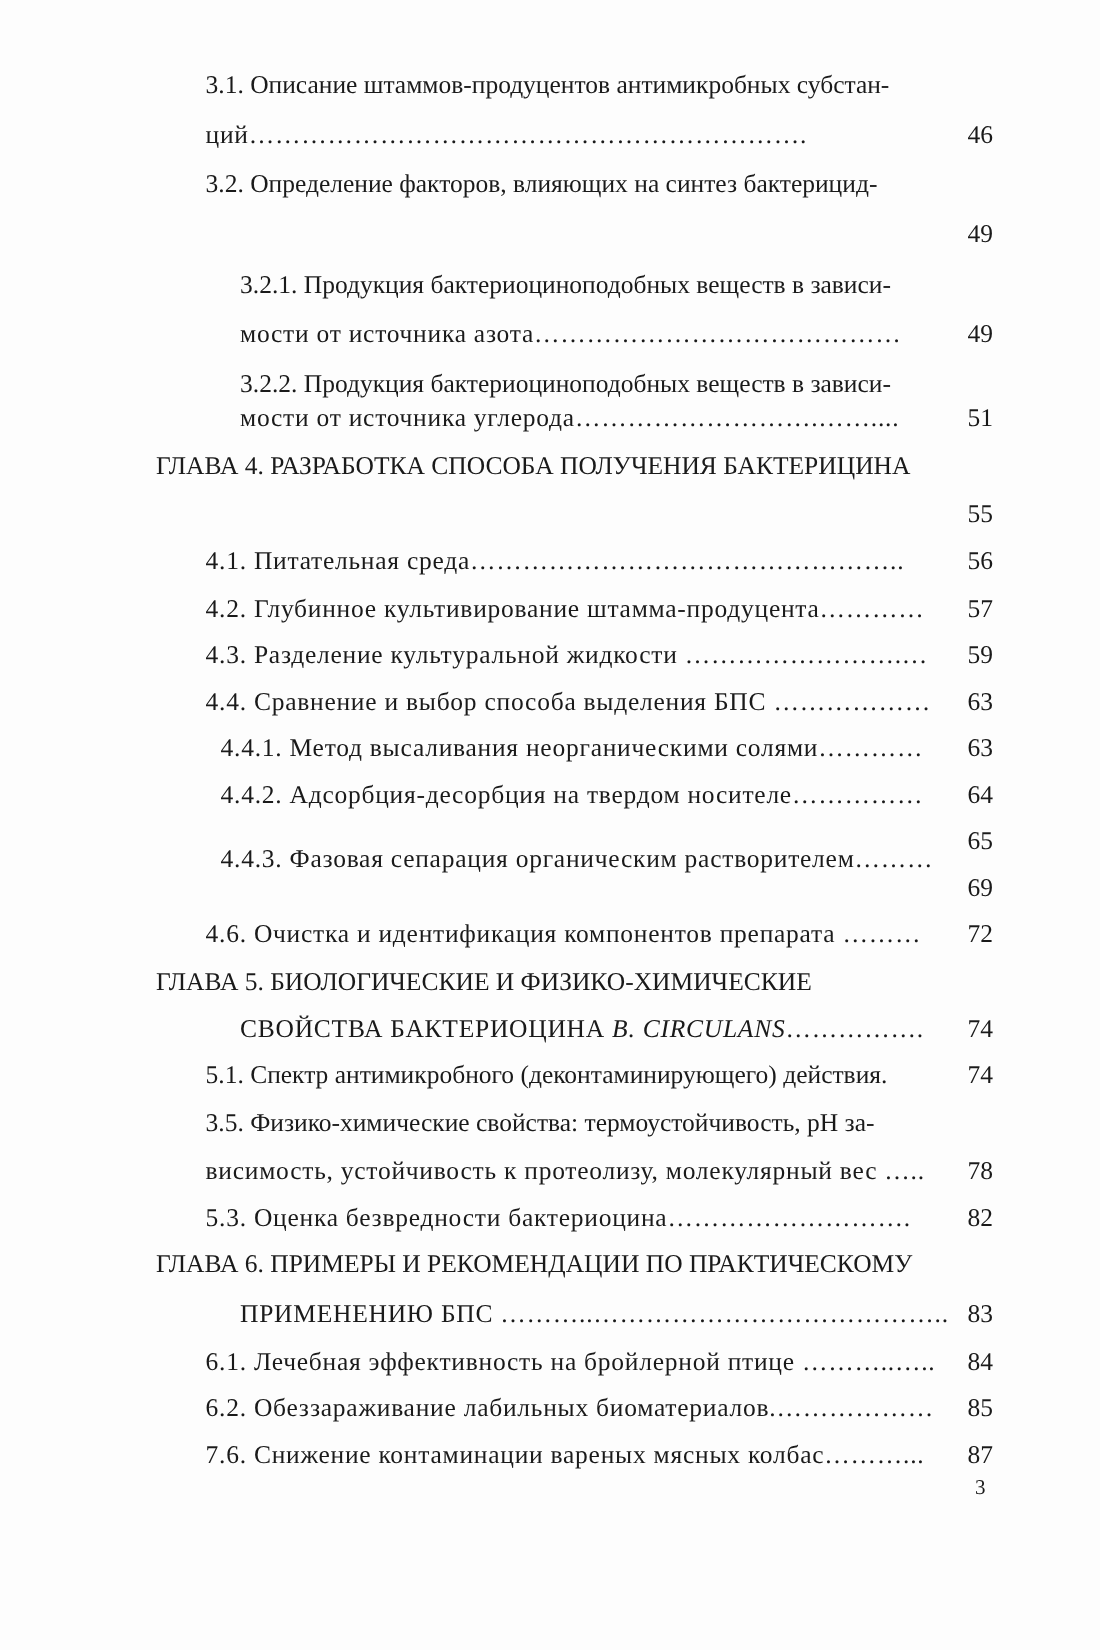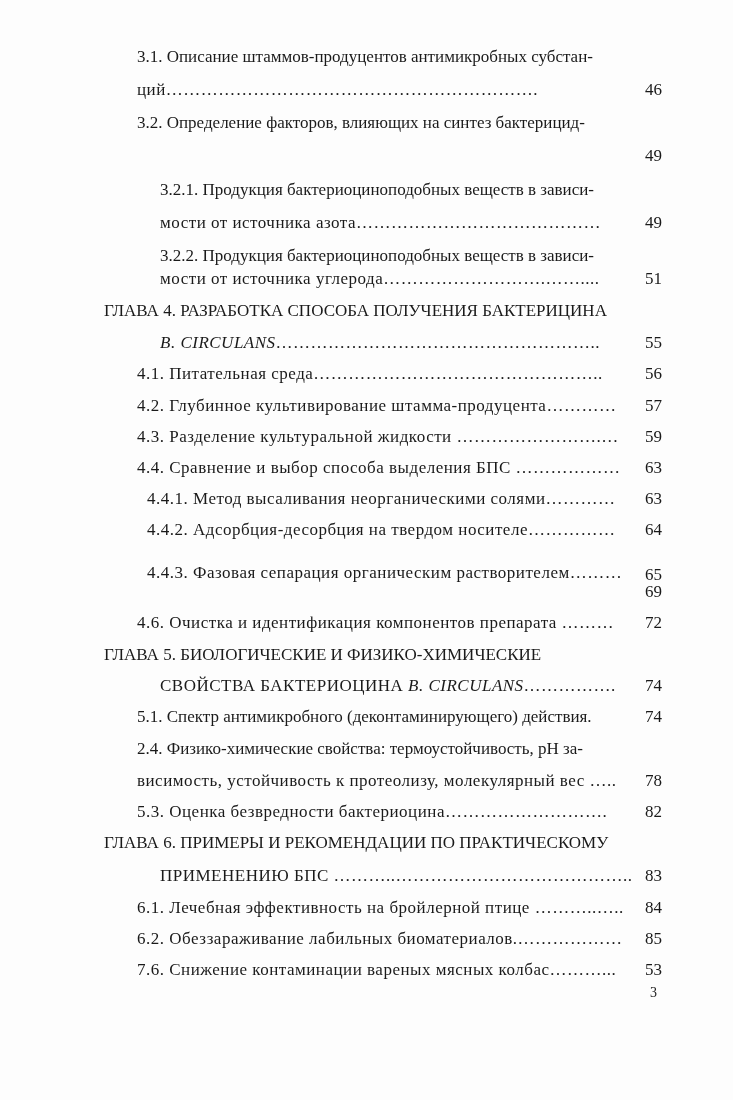--- a/index.html
+++ b/index.html
@@ -26,21 +26,20 @@
 
   <div class="line" style="left:160px;top:180px">3.2.1. Продукция бактериоциноподобных веществ в зависи-</div>
   <div class="line lead" style="left:160px;top:213px">мости от источника азота……………………………………</div>
   <div class="num" style="top:213px">49</div>
 
   <div class="line" style="left:160px;top:246px">3.2.2. Продукция бактериоциноподобных веществ в зависи-</div>
   <div class="line lead" style="left:160px;top:269px">мости от источника углерода……………………….……....</div>
   <div class="num" style="top:269px">51</div>
 
   <div class="line" style="left:104px;top:301px">ГЛАВА 4. РАЗРАБОТКА СПОСОБА ПОЛУЧЕНИЯ БАКТЕРИЦИНА</div>
-  <div class="line lead" style="left:160px;top:333px"><span class="it">B. CIRCULANS</span><span>………………………………………………..</span></div>
   <div class="num" style="top:333px">55</div>
 
   <div class="line lead" style="left:137px;top:364px">4.1. Питательная среда…………………………………………..</div>
   <div class="num" style="top:364px">56</div>
 
   <div class="line lead" style="left:137px;top:396px">4.2. Глубинное культивирование штамма-продуцента…………</div>
   <div class="num" style="top:396px">57</div>
 
   <div class="line lead" style="left:137px;top:427px">4.3. Разделение культуральной жидкости …………………….…</div>
   <div class="num" style="top:427px">59</div>
@@ -48,48 +47,48 @@
   <div class="line lead" style="left:137px;top:458px">4.4. Сравнение и выбор способа выделения БПС ………………</div>
   <div class="num" style="top:458px">63</div>
 
   <div class="line lead" style="left:147px;top:489px">4.4.1. Метод высаливания неорганическими солями…………</div>
   <div class="num" style="top:489px">63</div>
 
   <div class="line lead" style="left:147px;top:520px">4.4.2. Адсорбция-десорбция на твердом носителе……………</div>
   <div class="num" style="top:520px">64</div>
 
   <div class="line lead" style="left:147px;top:563px">4.4.3. Фазовая сепарация органическим растворителем………</div>
-  <div class="num" style="top:565px">65</div>
+  <div class="num" style="top:551px">65</div>
 
   <div class="num" style="top:582px">69</div>
 
   <div class="line lead" style="left:137px;top:613px">4.6. Очистка и идентификация компонентов препарата ………</div>
   <div class="num" style="top:613px">72</div>
 
   <div class="line" style="left:104px;top:645px">ГЛАВА 5. БИОЛОГИЧЕСКИЕ И ФИЗИКО-ХИМИЧЕСКИЕ</div>
   <div class="line lead" style="left:160px;top:676px"><span>СВОЙСТВА БАКТЕРИОЦИНА </span><span class="it">B. CIRCULANS</span><span>…………….</span></div>
   <div class="num" style="top:676px">74</div>
 
   <div class="line" style="left:137px;top:707px">5.1. Спектр антимикробного (деконтаминирующего) действия.</div>
   <div class="num" style="top:707px">74</div>
 
-  <div class="line" style="left:137px;top:739px">2.4. Физико-химические свойства: термоустойчивость, pH за-</div>
+  <div class="line" style="left:137px;top:739px">3.5. Физико-химические свойства: термоустойчивость, pH за-</div>
   <div class="line lead" style="left:137px;top:771px">висимость, устойчивость к протеолизу, молекулярный вес …..</div>
   <div class="num" style="top:771px">78</div>
 
   <div class="line lead" style="left:137px;top:802px">5.3. Оценка безвредности бактериоцина……………………….</div>
   <div class="num" style="top:802px">82</div>
 
   <div class="line" style="left:104px;top:833px">ГЛАВА 6. ПРИМЕРЫ И РЕКОМЕНДАЦИИ ПО ПРАКТИЧЕСКОМУ</div>
   <div class="line lead" style="left:160px;top:866px">ПРИМЕНЕНИЮ БПС ………..…………………………………..</div>
   <div class="num" style="top:866px">83</div>
 
   <div class="line lead" style="left:137px;top:898px">6.1. Лечебная эффективность на бройлерной птице ………..…..</div>
   <div class="num" style="top:898px">84</div>
 
   <div class="line lead" style="left:137px;top:929px">6.2. Обеззараживание лабильных биоматериалов.………………</div>
   <div class="num" style="top:929px">85</div>
 
   <div class="line lead" style="left:137px;top:960px">7.6. Снижение контаминации вареных мясных колбас………...</div>
-  <div class="num" style="top:960px">53</div>
+  <div class="num" style="top:960px">87</div>
 
   <div class="pageno">3</div>
 </div>
 
 </body></html>

